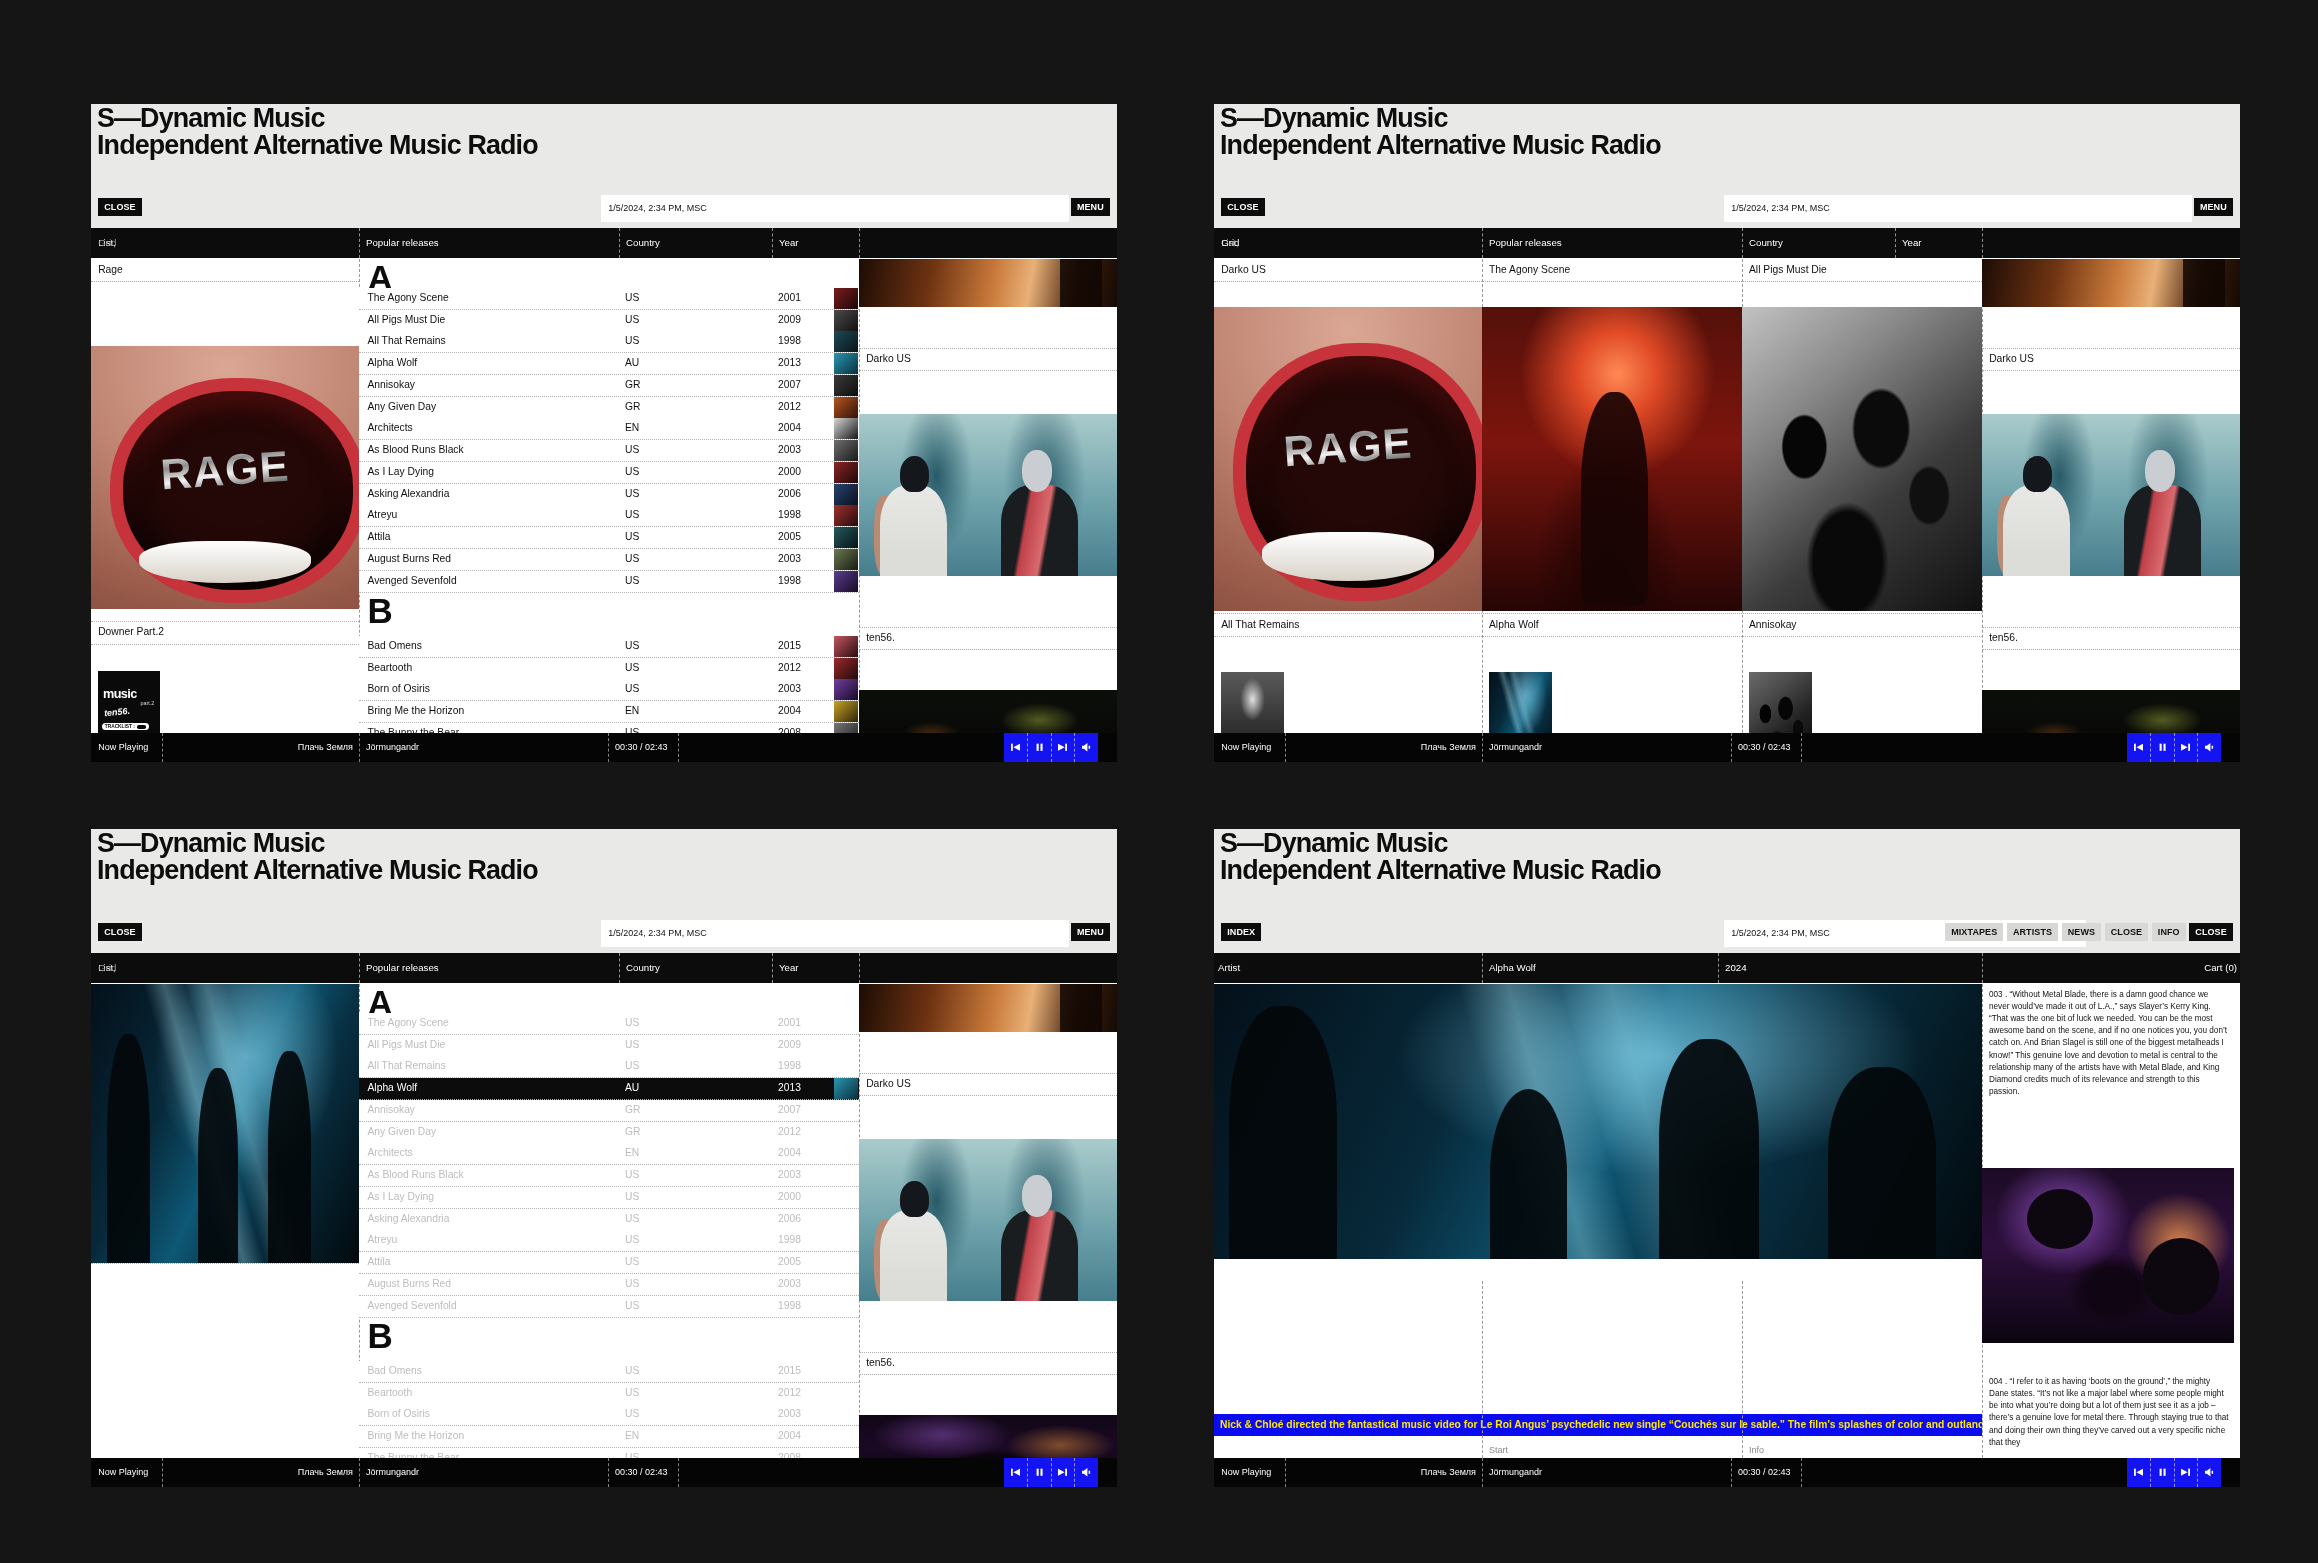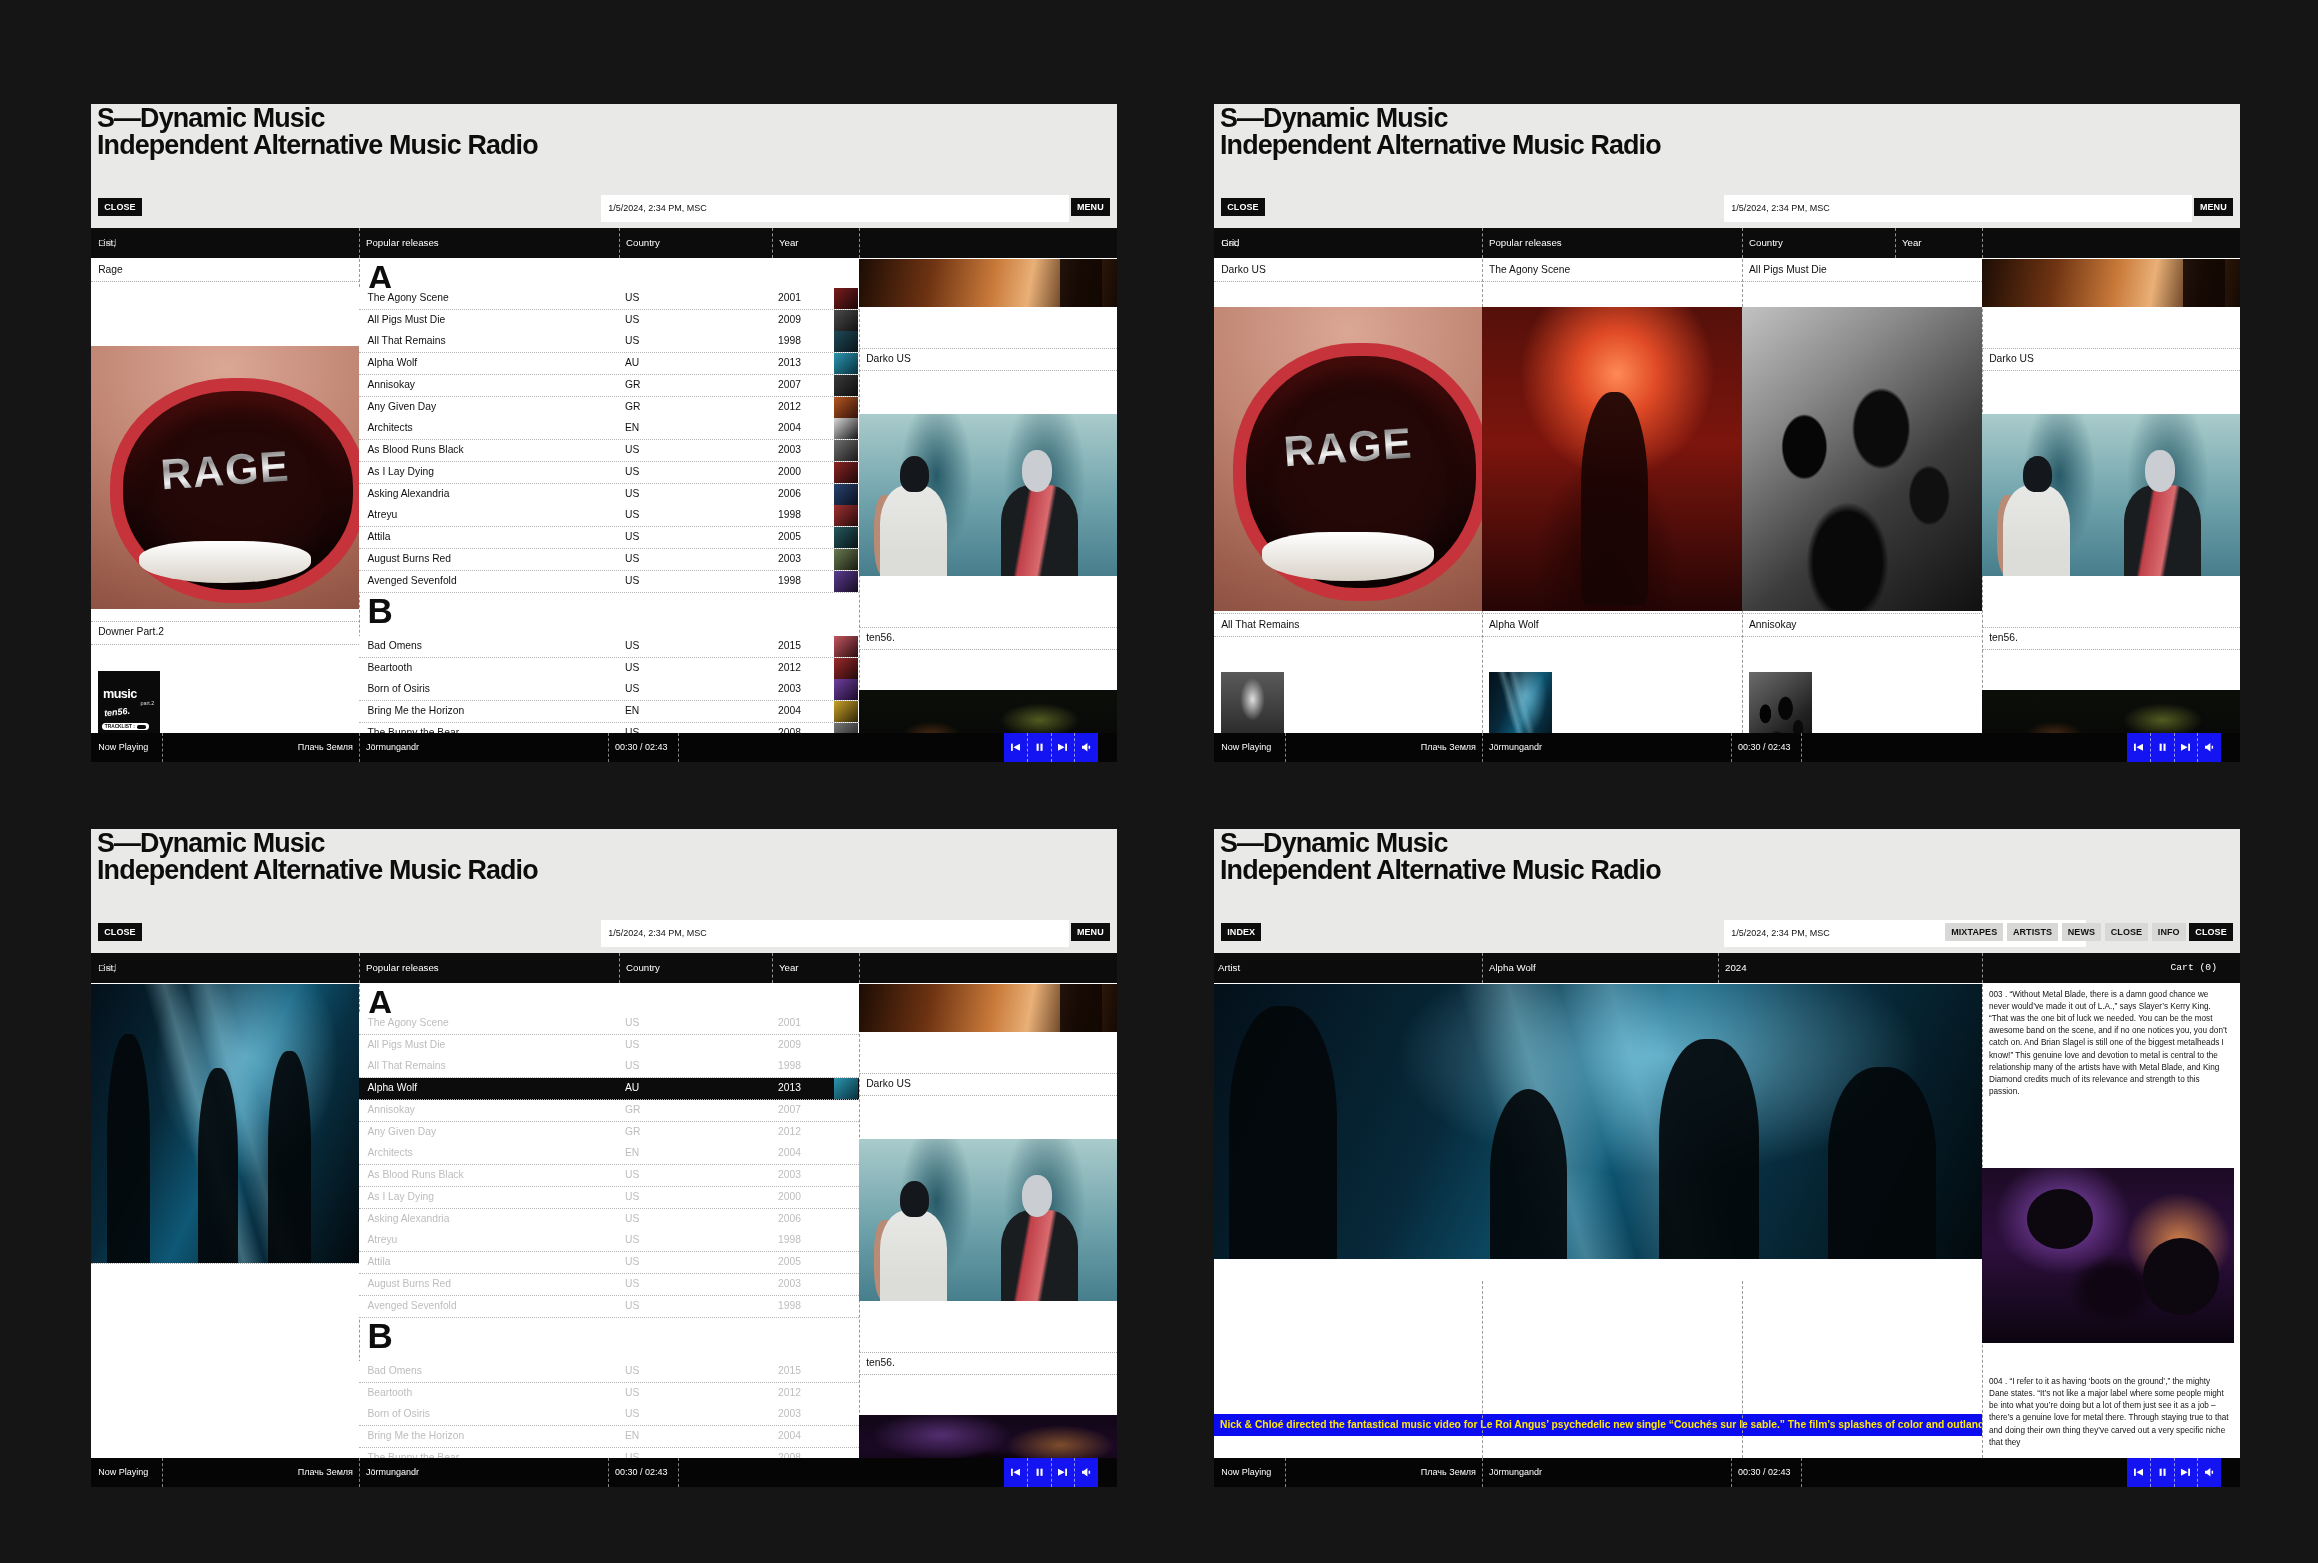--- a/index.html
+++ b/index.html
@@ -637,34 +637,38 @@
     <div class="ctl-left"><span class="btn dark">INDEX</span></div>
     <div class="ts-strip ts-narrow">1/5/2024,   2:34 PM,   MSC</div>
     <div class="ctl-right">
       <span class="btn lite">MIXTAPES</span><span class="btn lite">ARTISTS</span><span class="btn lite">NEWS</span><span class="btn lite">CLOSE</span><span class="btn lite">INFO</span><span class="btn dark">CLOSE</span>
     </div>
   </div>
   <div class="colbar">
     <span style="left:4px;">Artist</span>
     <span style="left:275px;">Alpha Wolf</span>
     <span style="left:511px;">2024</span>
-    <span style="right:23px;font-family:Liberation Mono, monospace;">Cart (0)</span>
+    <span style="right:3px;">Cart (0)</span>
   </div>
   <div class="vsep-b" style="left:268px;"></div>
     <div class="vsep-b" style="left:504px;"></div>
     <div class="vsep-b" style="left:768px;"></div>
   <div class="content">
     <div class="rail-border"></div>
     <div class="art teal-stage" style="left:0;top:0;width:768px;height:275px;">
       <div class="stage-fig" style="left:2%;top:8%;width:14%;height:92%;"></div>
       <div class="stage-fig" style="left:36%;top:38%;width:10%;height:62%;border-radius:50% 50% 0 0;"></div>
       <div class="stage-fig" style="left:58%;top:20%;width:13%;height:80%;"></div>
       <div class="stage-fig" style="left:80%;top:30%;width:14%;height:70%;"></div>
     </div>
     <div class="marquee">Nick &amp; Chloé directed the fantastical music video for Le Roi Angus’ psychedelic new single “Couchés sur le sable.” The film’s splashes of color and outlandish</div>
+    <div class="startinfo">
+      <span style="left:275px;">Start</span>
+      <span style="left:535px;">Info</span>
+    </div>
     <div class="graysec">
       <div style="position:absolute;left:7.2px;top:13.3px;font-size:12px;color:#121212;">01</div>
       <div style="position:absolute;left:275px;top:9.7px;font-size:15.7px;color:#121212;">About</div>
       <div class="para-gray" style="position:absolute;left:535px;top:11px;width:205px;">Founded upon owner Brian Slagel’s enduring drive to find great bands and get their music out to as many people as possible, since 1982 Metal Blade has brought wave after wave of powerful, innovative, and often genre-defining music to the ever-hungry metal masses. It is this ethos that has seen Metal Blade build up a stunning and diverse catalogue, weather the various storms facing any independent label, and in an age of declining record sales boast the most successful years of its existence as it strides into its fourth decade.</div>
     </div>
     <div class="vsep-w" style="left:268px;top:297px;height:207px;"></div>
     <div class="vsep-w" style="left:528px;top:297px;height:207px;"></div>
 
     <div class="para" style="position:absolute;left:775px;top:4.8px;width:242px;">003 .        “Without Metal Blade, there is a damn good chance we never would’ve made it out of L.A.,” says Slayer’s Kerry King. “That was the one bit of luck we needed. You can be the most awesome band on the scene, and if no one notices you, you don’t catch on. And Brian Slagel is still one of the biggest metalheads I know!” This genuine love and devotion to metal is central to the relationship many of the artists have with Metal Blade, and King Diamond credits much of its relevance and strength to this passion.</div>
     <div class="art purple-crowd" style="left:768px;top:184px;width:252px;height:175px;">

